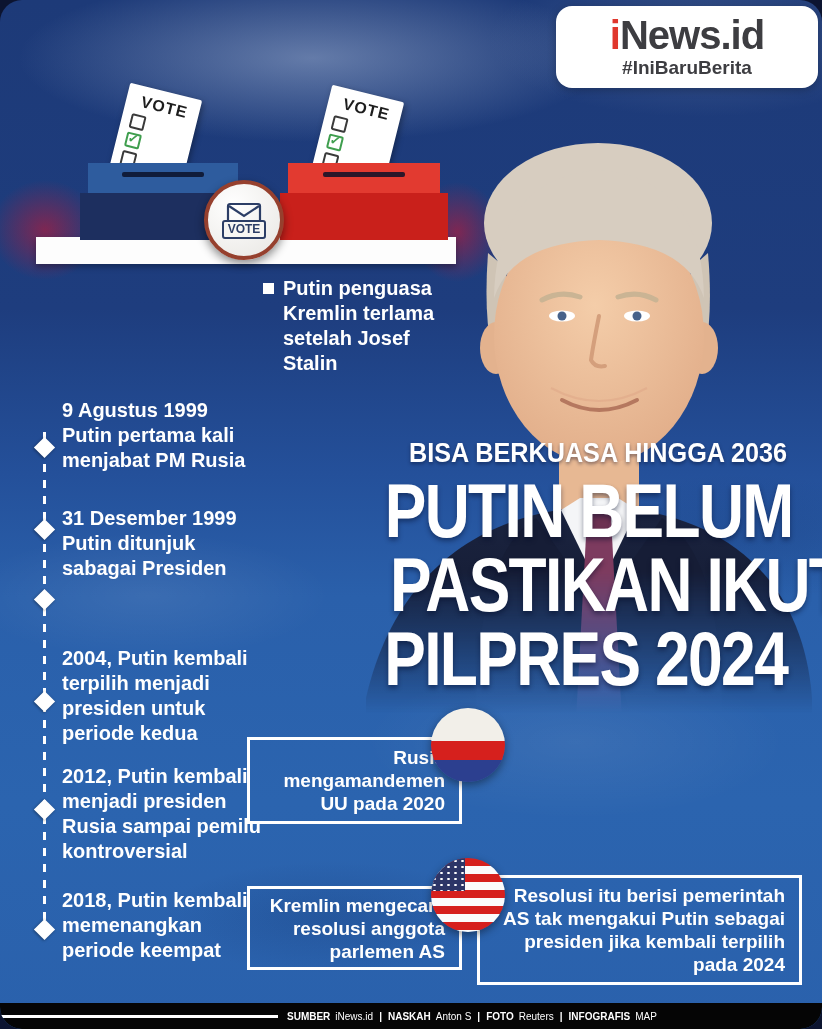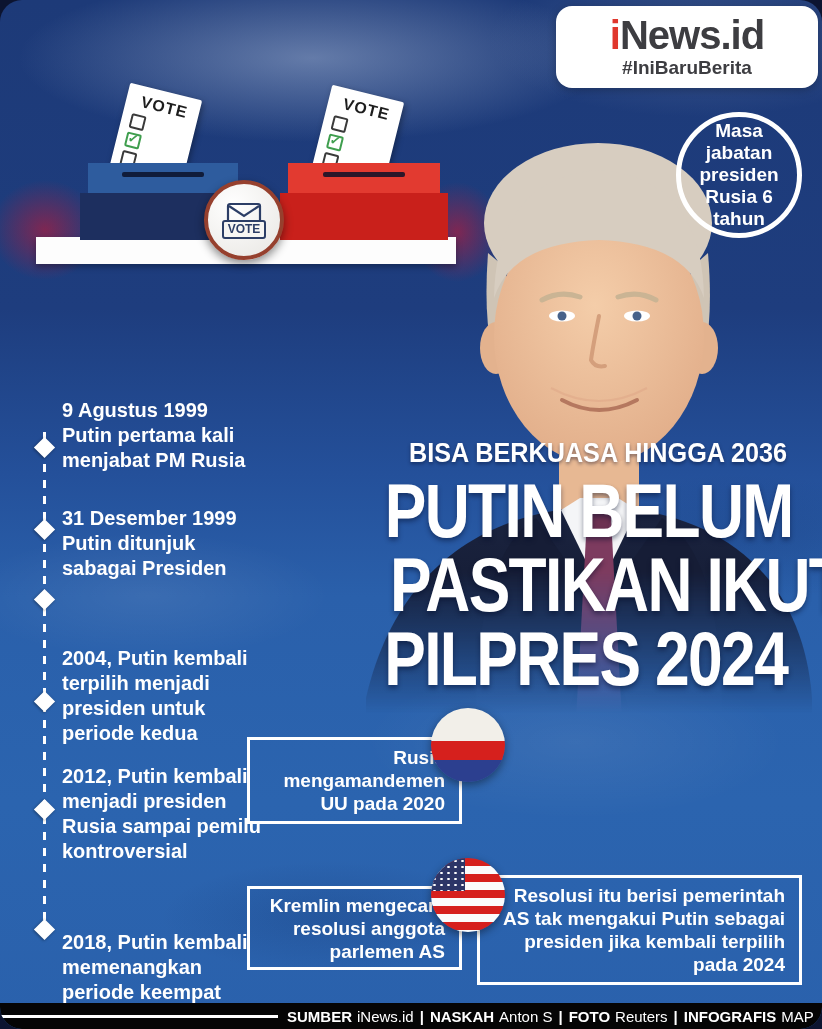--- a/index.html
+++ b/index.html
@@ -85,21 +85,21 @@
     justify-content:flex-end;text-align:right;color:#fff;font-weight:bold;font-size:19px;
     line-height:23px;padding:8px 14px;}
   .flag{width:74px;height:74px;border-radius:50%;z-index:6;overflow:hidden;
     box-shadow:0 3px 8px rgba(0,0,0,.4);}
   .flag-ru{background:linear-gradient(180deg,#f2efe9 0 44%, #d6201d 44% 70%, #2c3f8f 70% 100%);}
   .flag-us{background:repeating-linear-gradient(180deg,#d6201d 0 8px,#fbfbfb 8px 16px);position:relative;}
   .flag-us .canton{position:absolute;left:0;top:0;width:46%;height:44%;background:#2c3567;
     background-image:radial-gradient(#fff 1.1px, transparent 1.3px);background-size:7px 6px;}
   
   .footer{left:0;top:1003px;width:822px;height:26px;background:#050505;z-index:9;
-    display:flex;align-items:center;color:#fff;font-size:15px;}
+    display:flex;align-items:center;color:#fff;font-size:10px;}
   .footer-rule{position:absolute;left:0;top:12px;width:278px;height:3px;background:#fff;}
   .footer-text{position:absolute;left:287px;top:0;height:26px;display:flex;align-items:center;white-space:nowrap;}
   .footer-text b{font-weight:bold;}
   .footer-text .sep{font-weight:bold;padding:0 6px;}
   .footer-text .val{font-weight:normal;padding-left:5px;}
 </style>
 </head>
 <body>
 
 <div id="stage">
@@ -142,23 +142,20 @@
     <polygon points="205,462 243,540 281,462 262,450 224,450" fill="#f4f5f7"></polygon>
     <polygon points="231,470 255,470 266,672 220,672" fill="#7d3b5f"></polygon>
     <polygon points="229,462 257,462 252,482 234,482" fill="#6d3252"></polygon>
   </svg>
 
   <div class="abs logo-card">
     <div class="logo-line"><span class="logo-i">i</span><span class="logo-rest">News.id</span></div>
     <div class="logo-tagline">#IniBaruBerita</div>
   </div>
 
-  <div class="abs badge">
-    <span>Masa jabatan presiden Rusia 6 tahun</span>
-  </div>
 
   <div class="abs shelf"></div>
 
   <div class="abs paper" style="left:116px;top:90px;transform:rotate(14deg);">
     <div class="vtitle">VOTE</div>
     <div class="cb"></div>
     <div class="cb checked">
         <span class="tick">✓</span>
       </div>
     <div class="cb"></div>
@@ -190,33 +187,37 @@
   </div>
 
   <div class="abs stamp">
     <svg width="36" height="24" viewBox="0 0 36 24">
       <rect x="2" y="2" width="32" height="20" rx="2" fill="none" stroke="#2c3e66" stroke-width="2.2"></rect>
       <path d="M3,4 L18,14 L33,4" fill="none" stroke="#2c3e66" stroke-width="2.2"></path>
     </svg>
     <div class="vote-tag">VOTE</div>
   </div>
 
+  <div class="abs bullet-block" style="left:263px;top:276px;width:192px;">
+    <div class="bullet-sq"></div>
+    <div>Putin penguasa Kremlin terlama setelah Josef Stalin</div>
+  </div>
 
   <div class="abs tl-line"></div>
   <div class="abs tl-diamond" style="left:37px;top:440px;"></div>
   <div class="abs tl-diamond" style="left:37px;top:522px;"></div>
   <div class="abs tl-diamond" style="left:37px;top:592px;"></div>
   <div class="abs tl-diamond" style="left:37px;top:694px;"></div>
   <div class="abs tl-diamond" style="left:37px;top:802px;"></div>
   <div class="abs tl-diamond" style="left:37px;top:922px;"></div>
   <div class="abs tl-text" style="top:398px;">9 Agustus 1999 Putin pertama kali menjabat PM Rusia</div>
   <div class="abs tl-text" style="top:506px;">31 Desember 1999 Putin ditunjuk sabagai Presiden</div>
   <div class="abs tl-text" style="top:646px;">2004, Putin kembali terpilih menjadi presiden untuk periode kedua</div>
   <div class="abs tl-text" style="top:764px;">2012, Putin kembali menjadi presiden Rusia sampai pemilu kontroversial</div>
-  <div class="abs tl-text" style="top:888px;margin-top:42px;">2018, Putin kembali memenangkan periode keempat</div>
+  <div class="abs tl-text" style="top:888px;">2018, Putin kembali memenangkan periode keempat</div>
 
   <div class="abs kicker">BISA BERKUASA HINGGA 2036</div>
   <div class="abs headline">
     <span class="hl">PUTIN BELUM</span><br>
     <span class="hl">PASTIKAN IKUT</span><br>
     <span class="hl">PILPRES 2024</span>
   </div>
 
   <div class="abs info-box" style="left:247px;top:737px;width:215px;height:87px;">
     <span>Rusia mengamandemen UU pada 2020</span>

